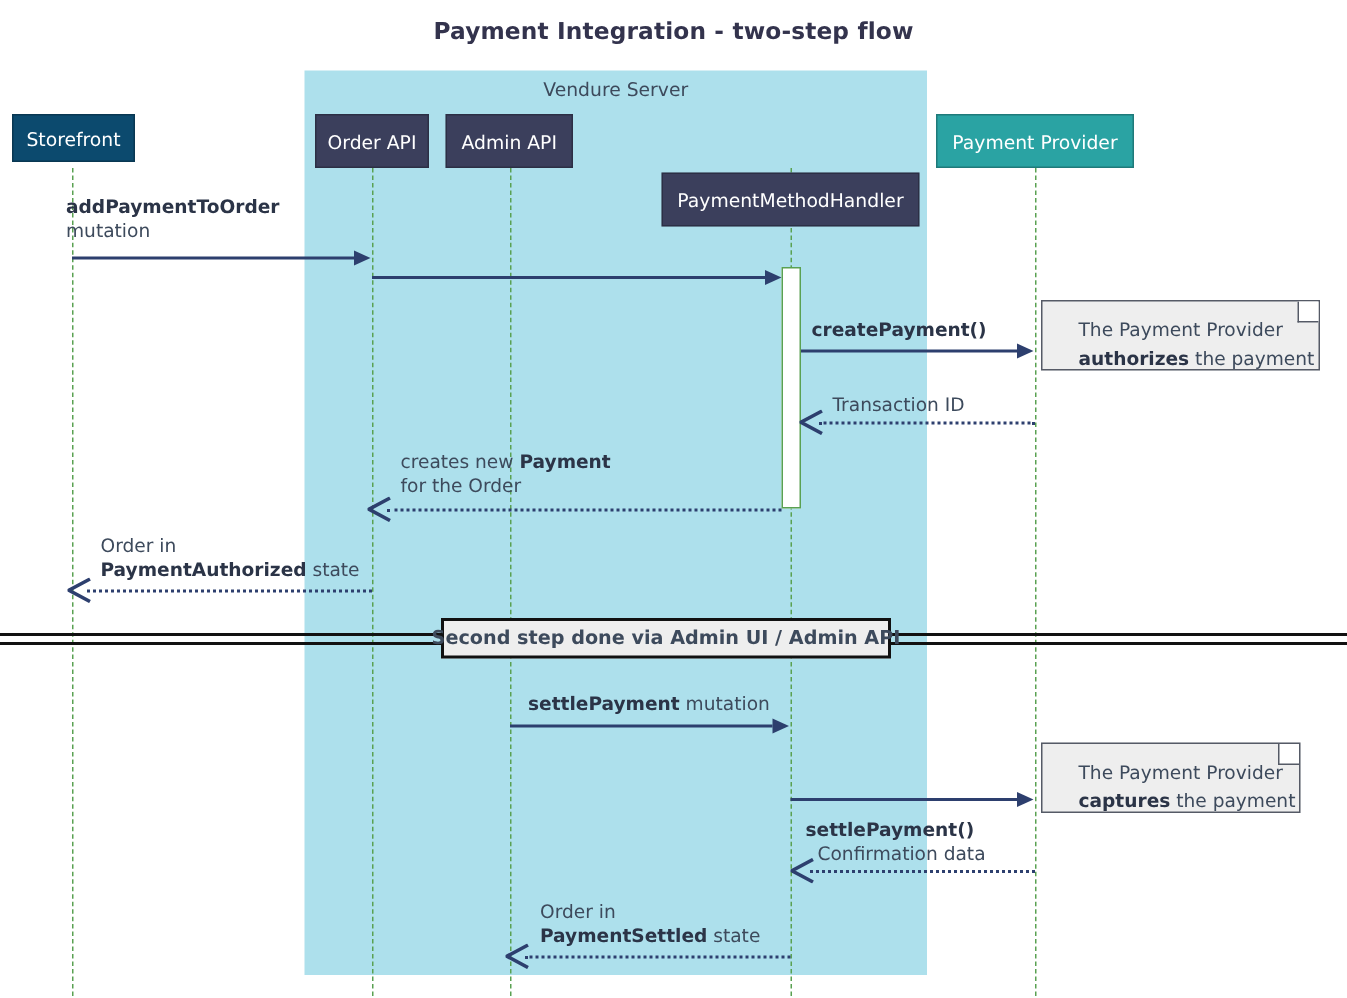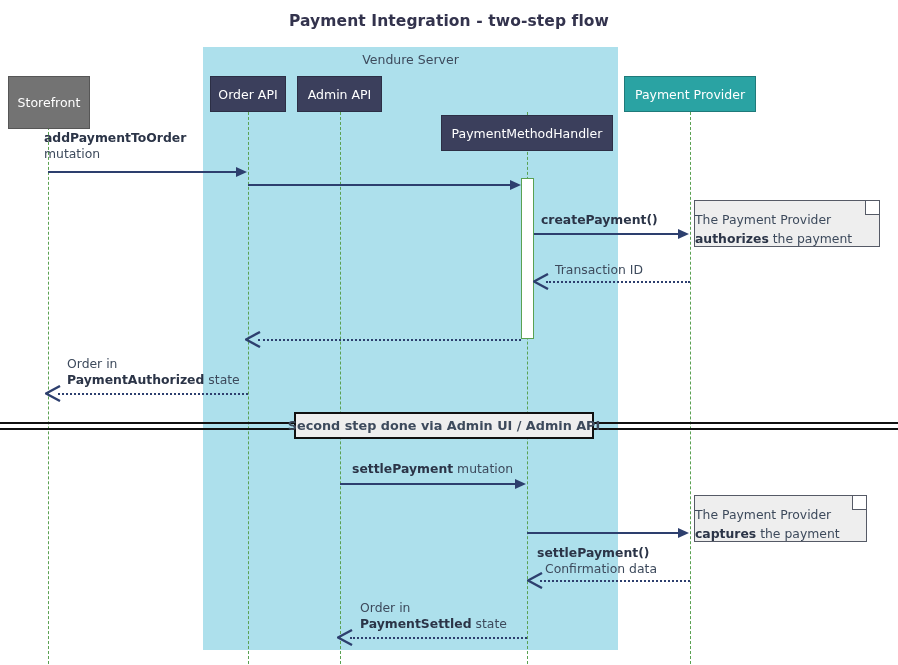--- a/index.html
+++ b/index.html
@@ -103,21 +103,21 @@
 
   
   .note {
     position: absolute;
     background: #eeeeee;
     border: 1px solid #555a66;
     box-sizing: border-box;
     font-size: 12.4px;
     color: #3d4a5c;
     line-height: 19px;
-    padding: 9px 12px 9px 0;
+    padding: 9px 12px 9px 24px;
     white-space: nowrap;
   }
   .note b { color: #2b3447; font-weight: bold; text-align: right; }
   .note-fold {
     position: absolute;
     right: 0; top: 0;
     width: 13px; height: 13px;
     background: #ffffff;
     border-left: 1px solid #555a66;
     border-bottom: 1px solid #555a66;
@@ -154,21 +154,21 @@
 
   <div class="group-box" style="left:203px; top:47px; width:415px; height:603px;"></div>
   <div class="group-label" style="left:203px; top:52px; width:415px;">Vendure Server</div>
 
   <div class="lifeline" style="left:48px; top:112px; height:552px;"></div>
   <div class="lifeline" style="left:248px; top:112px; height:552px;"></div>
   <div class="lifeline" style="left:340px; top:112px; height:552px;"></div>
   <div class="lifeline" style="left:527px; top:112px; height:552px;"></div>
   <div class="lifeline" style="left:690px; top:112px; height:552px;"></div>
 
-  <div class="participant" style="left:8px; top:76px; width:82px; height:53px; background:#737373;">
+  <div class="participant" style="left:8px; top:76px; width:82px; height:32px; background:#0c4a6e;">
     <span>Storefront</span>
   </div>
   <div class="participant" style="left:210px; top:76px; width:76px; height:36px; background:#3b3f5c;">
     <span>Order API</span>
   </div>
   <div class="participant" style="left:297px; top:76px; width:85px; height:36px; background:#3b3f5c;">
     <span>Admin API</span>
   </div>
   <div class="participant" style="left:441px; top:76px; width:172px; height:36px; background:#3b3f5c;margin-top:39px;">
     <span>PaymentMethodHandler</span>
@@ -198,20 +198,24 @@
   <div class="msg-label" style="left:555px; top:262px;">
     <span>Transaction ID</span>
   </div>
   <div class="msg-line dotted" style="left:546px; top:281px; width:144px;"></div>
   <div class="arrowhead" style="left:533px; top:273px;">
     <svg width="16" height="17" viewBox="0 0 16 17">
         <path d="M15,1 L1,8.5 L15,16" fill="none" stroke="#2d3f6e" stroke-width="2.4"></path>
       </svg>
   </div>
 
+  <div class="msg-label" style="left:267px; top:300px;">
+    <span>creates new </span><b>Payment</b><br>
+    <span>for the Order</span>
+  </div>
   <div class="msg-line dotted" style="left:258px; top:339px; width:263px;"></div>
   <div class="arrowhead" style="left:245px; top:331px;">
     <svg width="16" height="17" viewBox="0 0 16 17">
         <path d="M15,1 L1,8.5 L15,16" fill="none" stroke="#2d3f6e" stroke-width="2.4"></path>
       </svg>
   </div>
 
   <div class="msg-label" style="left:67px; top:356px;">
     <span>Order in</span><br>
     <b>PaymentAuthorized</b><span> state</span>

